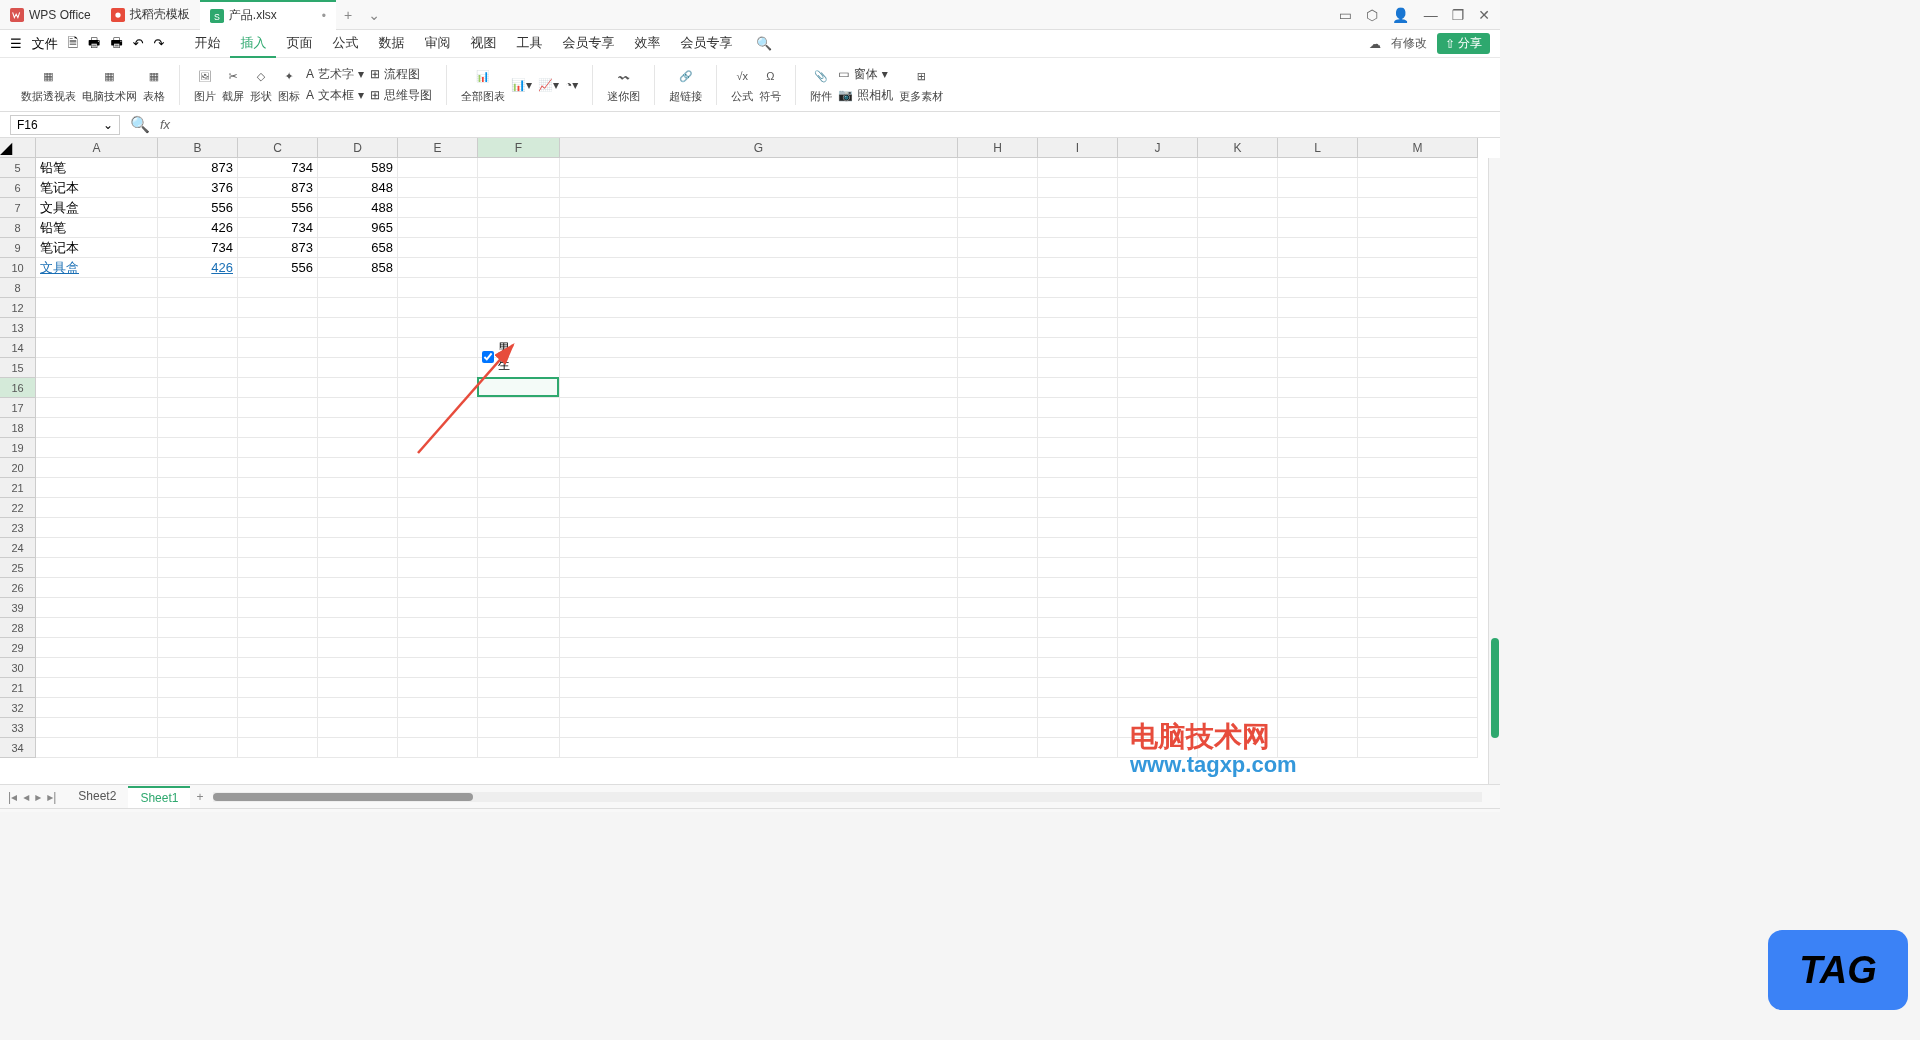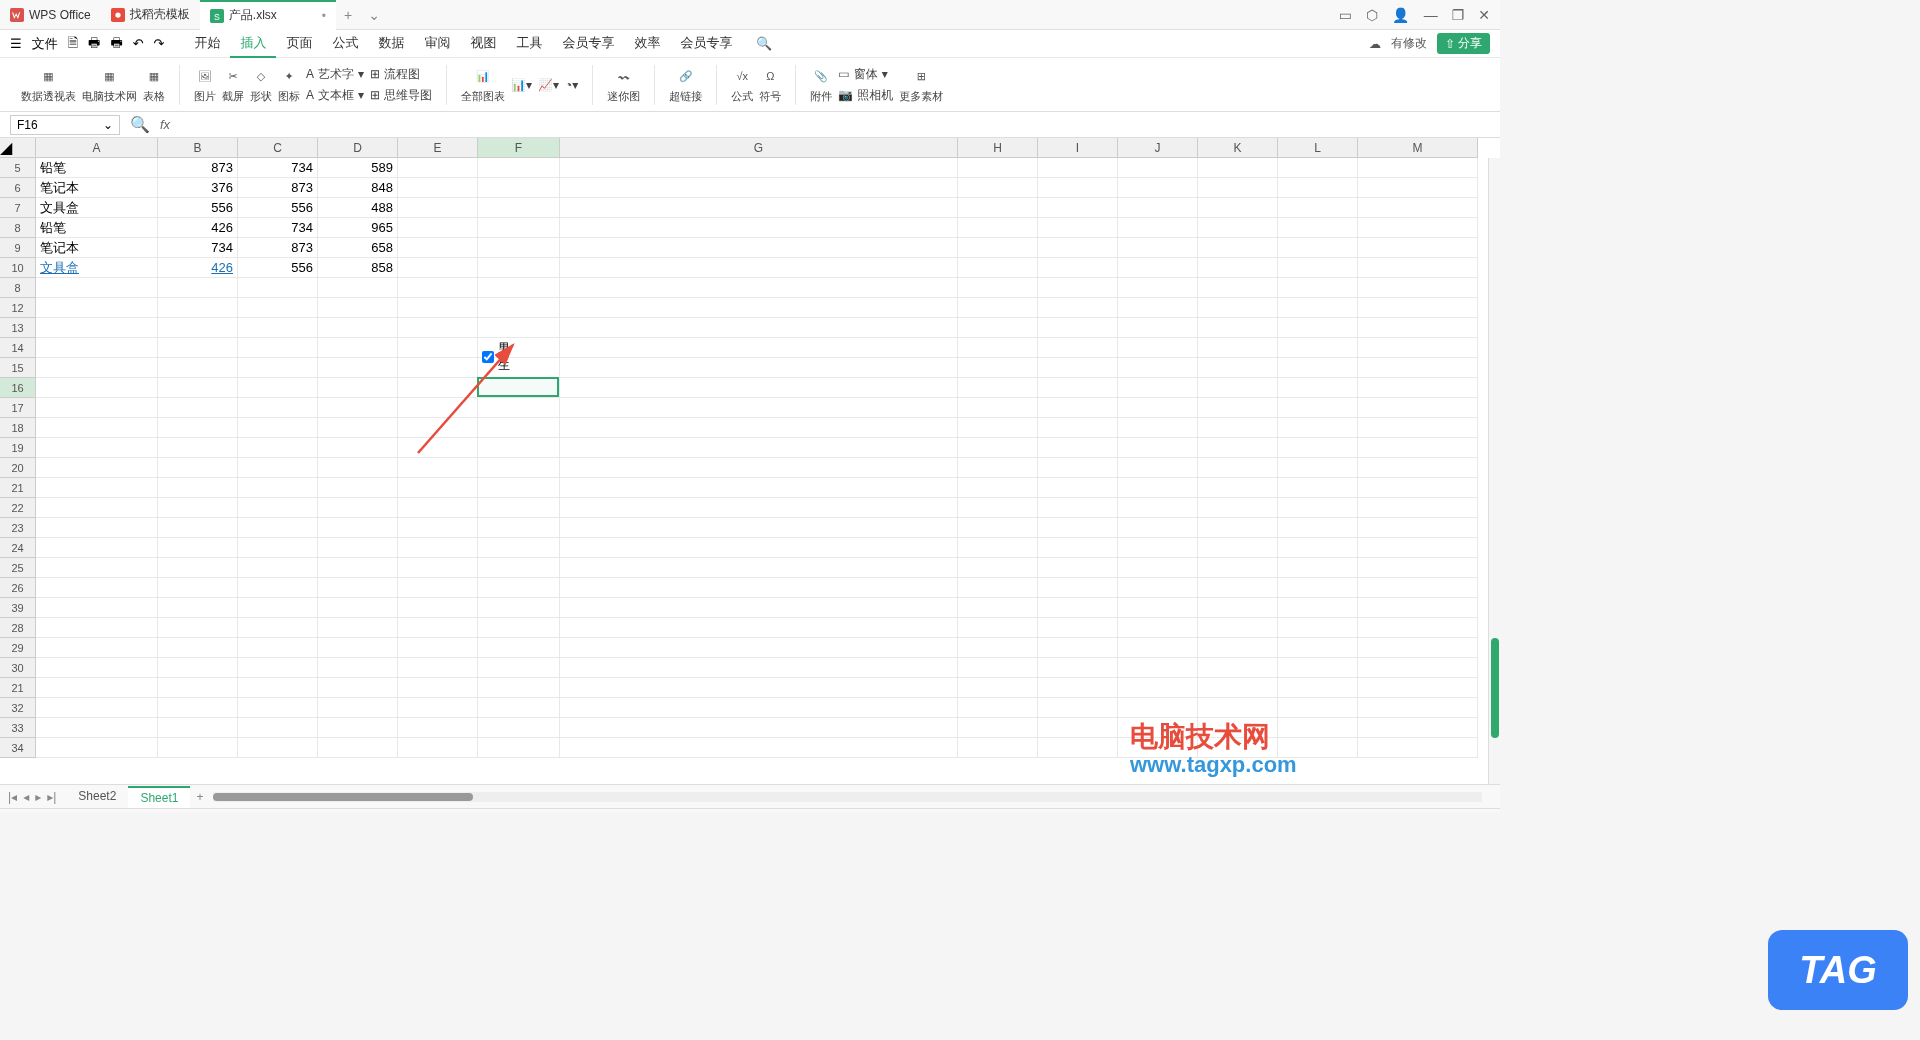--- a/index.html
+++ b/index.html
@@ -65,21 +65,21 @@
 .hscroll { flex: 1; height: 10px; margin: 0 10px; background: #eee; position: relative; }
 .hscroll-thumb { position: absolute; height: 8px; top: 1px; background: #999; border-radius: 4px; }
 
 
 .statusbar { height: 24px; background: #f8f8f8; display: flex; align-items: center; border-top: 1px solid #ddd; font-size: 11px; padding: 0 10px; color: #555; }
 .status-right { margin-left: auto; display: flex; align-items: center; gap: 10px; }
 
 
 .watermark1 { position: absolute; left: 1130px; top: 718px; font-size: 28px; font-weight: bold; color: #e74c3c; pointer-events: none; font-family: SimHei, sans-serif; }
 .watermark2 { position: absolute; left: 1130px; top: 752px; font-size: 22px; font-weight: bold; color: #3498db; pointer-events: none; }
-.tag-badge { position: absolute; right: 12px; bottom: 30px; width: 140px; height: 80px; background: #3b82f6; border-radius: 14px; display: flex; align-items: center; justify-content: center; color: #ffffff; font-size: 38px; font-weight: bold; font-style: italic; }
+.tag-badge { position: absolute; right: 12px; bottom: 30px; width: 140px; height: 80px; background: #3b82f6; border-radius: 14px; display: flex; align-items: center; justify-content: center; color: #000000; font-size: 38px; font-weight: bold; font-style: italic; }
 
 svg { display: block; }
 </style>
 </head>
 <body>
 
 <div class="titlebar">
   <div class="tab">
     <svg class="tab-logo" viewBox="0 0 16 16">
         <rect width="16" height="16" rx="2" fill="#d9534f"></rect>

